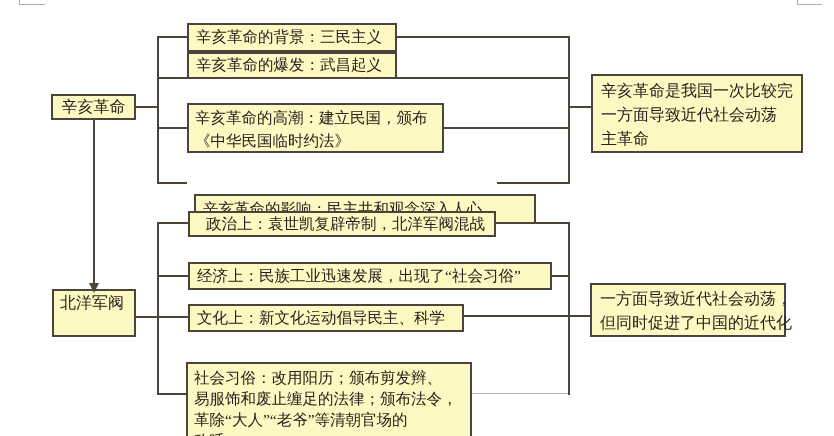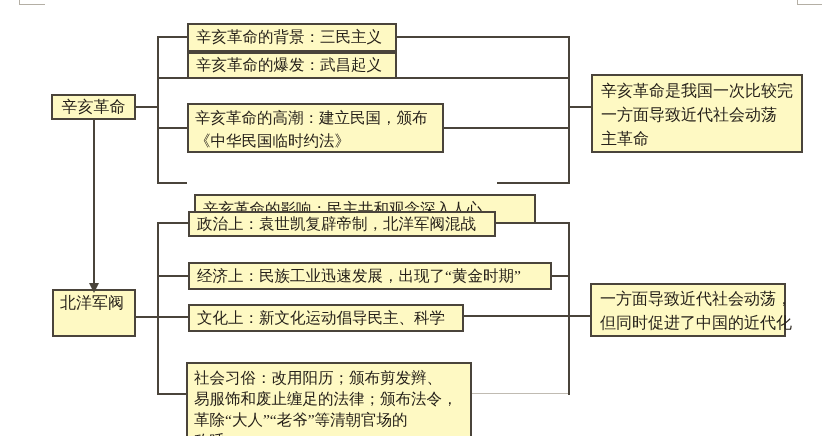--- a/index.html
+++ b/index.html
@@ -22,21 +22,21 @@
     position:absolute;width:0;height:0;
     border-left:5px solid transparent;border-right:5px solid transparent;
     border-top:10px solid #4a443b;
   }
   #root-top{left:51px;top:94px;width:85px;height:26px;display:flex;align-items:center;justify-content:center;font-size:16px;}
   #root-bottom{left:52px;top:289px;width:84px;height:48px;padding:1px 6px;font-size:16px;line-height:22px;}
   #tb1{left:187px;top:23px;width:210px;height:29px;}
   #tb2{left:187px;top:52px;width:210px;height:27px;}
   #tb3{left:187px;top:103px;width:257px;height:50px;padding:1px 6px;line-height:23px;}
   #tb4{left:194px;top:168px;width:342px;height:30px;margin-top:26px;}
-  #bb1{left:188px;top:211px;width:308px;height:26px;}
+  #bb1{left:188px;top:211px;width:308px;height:26px;justify-content:center;}
   #bb2{left:188px;top:262px;width:364px;height:28px;}
   #bb3{left:188px;top:304px;width:276px;height:28px;}
   #bb4{left:186px;top:349px;width:286px;height:88px;padding:3px 6px;line-height:21px;margin-top:13px;}
   #s1{left:591px;top:74px;width:212px;height:79px;padding:3px 8px;font-size:16px;line-height:24px;}
   #s2{left:590px;top:283px;width:196px;height:54px;padding:2px 8px;font-size:16px;line-height:24px;}
 </style>
 </head>
 <body>
 
 <div id="stage">
@@ -64,21 +64,21 @@
     <div class="tline">《中华民国临时约法》</div>
   </div>
   <div class="box vcenter" id="tb4">
     <span class="tline">辛亥革命的影响：民主共和观念深入人心</span>
   </div>
 
   <div class="box vcenter" id="bb1">
     <span class="tline">政治上：袁世凯复辟帝制，北洋军阀混战</span>
   </div>
   <div class="box vcenter" id="bb2">
-    <span class="tline">经济上：民族工业迅速发展，出现了“黄金时期”</span>
+    <span class="tline">经济上：民族工业迅速发展，出现了“社会习俗”</span>
   </div>
   <div class="box vcenter" id="bb3">
     <span class="tline">文化上：新文化运动倡导民主、科学</span>
   </div>
   <div class="box" id="bb4">
     <div class="tline">社会习俗：改用阳历；颁布剪发辫、</div>
     <div class="tline">易服饰和废止缠足的法律；颁布法令，</div>
     <div class="tline">革除“大人”“老爷”等清朝官场的</div>
     <div class="tline">称呼</div>
   </div>

